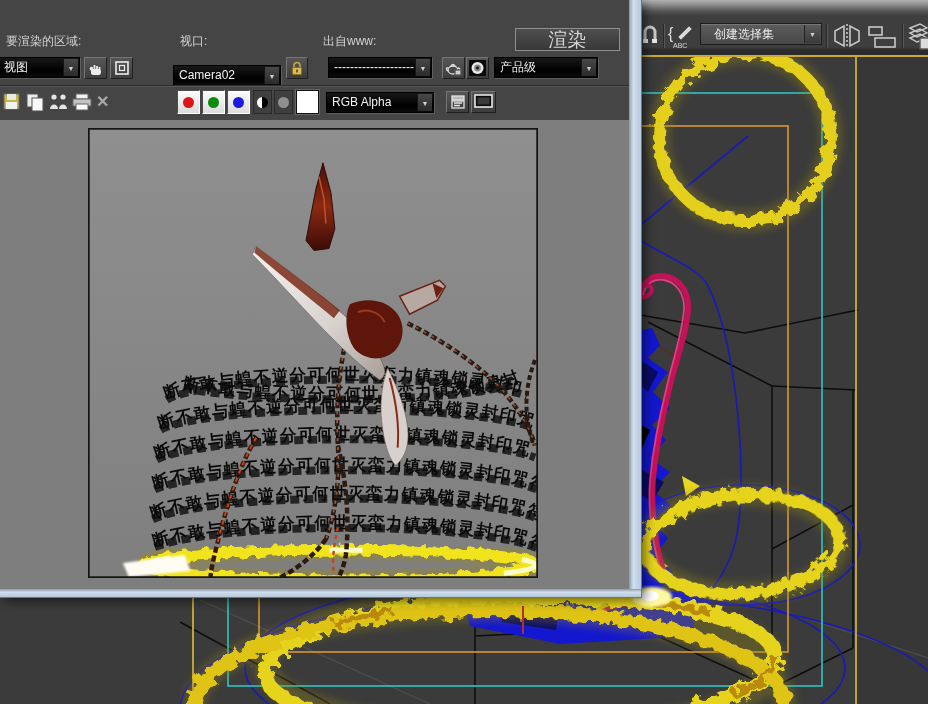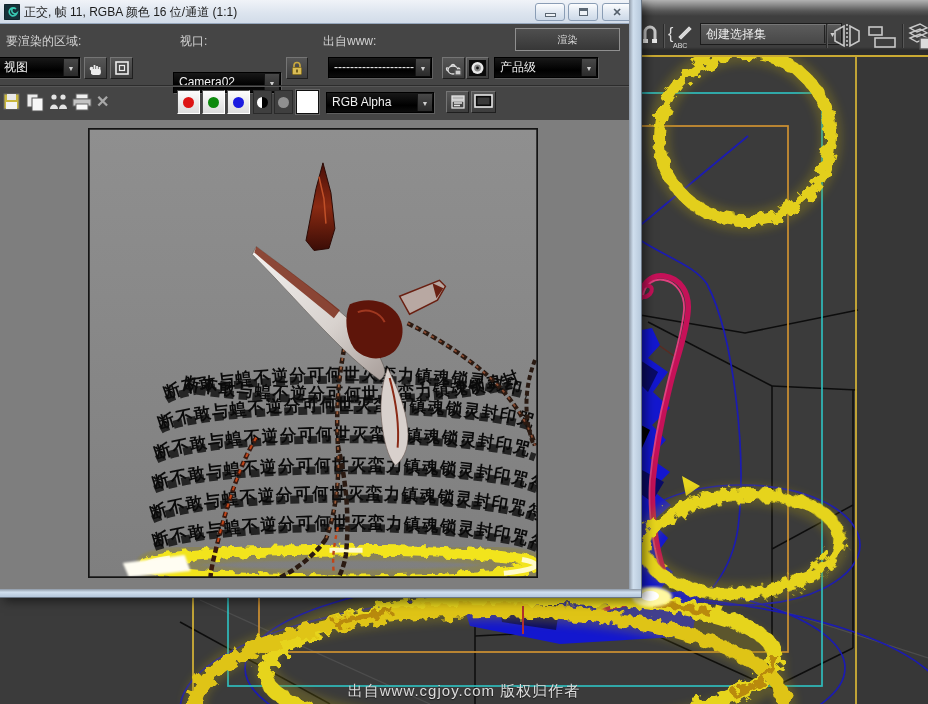--- a/index.html
+++ b/index.html
@@ -5,22 +5,22 @@
   html,body{margin:0;padding:0;background:#222;}
   *{box-sizing:border-box;font-family:"Liberation Sans",sans-serif;}
   #stage{position:relative;width:928px;height:704px;overflow:hidden;background:#3b3b3b;}
   .abs{position:absolute;}
 
   
   #app-toolbar{left:636px;top:0;width:292px;height:57px;z-index:1;
     background:linear-gradient(#b2b2b2 0px,#8a8a8a 5px,#565656 11px,#3e3e3e 16px,#3e3e3e 47px,#2c2c2c 50px,#2c2c2c 55px);
     border-bottom:2px solid #c9a932;}
   .tsep{width:2px;height:24px;background:#2a2a2a;border-right:1px solid #585858;}
-  .maxcombo{left:64px;top:23px;width:142px;height:22px;background:linear-gradient(#5d5d5d,#474747);
-    border:1px solid #1c1c1c;box-shadow:inset 0 1px 0 #777;color:#ededed;font-size:12px;line-height:20px;padding-left:5px;}
+  .maxcombo{left:64px;top:23px;width:122px;height:22px;background:linear-gradient(#5d5d5d,#474747);
+    border:1px solid #1c1c1c;box-shadow:inset 0 1px 0 #777;color:#ededed;font-size:12px;line-height:20px;padding-left:13px;}
   .maxcombo .arr{position:absolute;right:1px;top:1px;bottom:1px;width:16px;background:linear-gradient(#5a5a5a,#3a3a3a);
     border-left:1px solid #222;display:flex;align-items:center;justify-content:center;}
   .arrglyph::after{content:"▼";font-size:7px;color:#d0d0d0;}
 
   
   #rwin{left:0;top:0;width:641px;height:597px;z-index:2;background:#454545;
     box-shadow:0 0 0 1px #6a7684,4px 4px 10px rgba(0,0,0,.55);}
   #titlebar{left:0;top:0;width:641px;height:24px;
     background:linear-gradient(#f0f3f8,#dde5ef 55%,#d2dce9);border-bottom:1px solid #96a7bd;}
   #title-text{left:24px;top:4px;font-size:12px;color:#1c1c1c;white-space:nowrap;}
@@ -33,21 +33,21 @@
 
   #wtoolbar{left:0;top:24px;width:572px;height:96px;background:#454545;}
   .wlabel{font-size:12px;color:#d2d2d2;white-space:nowrap;}
   .dcombo{height:21px;background:linear-gradient(#181818,#000 65%,#0b0b0b);border:1px solid #000;
     box-shadow:1px 1px 0 rgba(255,255,255,.14);color:#f2f2f2;font-size:12px;line-height:19px;padding-left:5px;white-space:nowrap;overflow:hidden;}
   .dcombo .arr{position:absolute;right:1px;top:1px;bottom:1px;width:15px;background:linear-gradient(#484848,#2b2b2b);
     border-left:1px solid #151515;display:flex;align-items:center;justify-content:center;}
   .tbtn{background:linear-gradient(#565656,#3d3d3d);border:1px solid;border-color:#757575 #1f1f1f #1f1f1f #757575;
     display:flex;align-items:center;justify-content:center;}
   #render-btn{left:515px;top:4px;width:105px;height:23px;background:linear-gradient(#4f4f4f,#373737);
-    border:1px solid #8f8f8f;color:#d8d8d8;font-size:10px;text-align:center;line-height:21px;}
+    border:1px solid #8f8f8f;color:#d8d8d8;font-size:19px;text-align:center;line-height:21px;}
   #row-sep{left:0;top:61px;width:630px;height:2px;background:#2c2c2c;border-bottom:1px solid #565656;}
   .chan{width:23px;height:24px;background:linear-gradient(#fdfdfd,#dcdcdc);border:1px solid;border-color:#4e4e4e #fff #fff #4e4e4e;
     display:flex;align-items:center;justify-content:center;}
   .dot{width:11px;height:11px;border-radius:50%;}
   .dchan{width:19px;height:24px;background:#3f3f3f;border:1px solid #2a2a2a;display:flex;align-items:center;justify-content:center;}
   .xglyph{color:#a8a8a8;font-size:16px;font-weight:bold;}
   .xglyph::after{content:"✕";}
 
   #wcanvas{left:0;top:120px;width:630px;height:469px;background:#7e7e7e;}
   #rimage{left:88px;top:8px;width:450px;height:450px;border:1px solid #141414;background:#8a8a8a;}
@@ -147,21 +147,20 @@
         <ellipse cx="490" cy="705" rx="295" ry="95" stroke="#dfc418" stroke-width="14"></ellipse>
         <ellipse cx="520" cy="665" rx="255" ry="68" stroke="#b98a10" stroke-width="7" stroke-dasharray="60 260" transform="rotate(-2 520 665)"></ellipse>
       </g>
       <ellipse cx="652" cy="597" rx="20" ry="10" fill="#fff8a0" filter="url(#gl2)" stroke="none"></ellipse>
       <ellipse cx="650" cy="596" rx="9" ry="5" fill="#ffffff" stroke="none"></ellipse>
     </g>
 
     <path d="M523,606 L523,634" stroke="#b03030" stroke-width="2"></path>
   </svg>
 
-  <div class="abs" id="watermark">出自www.cgjoy.com 版权归作者</div>
 
   <div class="abs" id="app-toolbar">
     <svg class="abs" style="left:4px;top:23px" width="20" height="24">
       <path d="M5,17 V9 a5,5 0 0 1 10,0 V17" stroke="#c8c8c8" stroke-width="3" fill="none"></path>
       <rect x="3" y="16" width="5" height="4" fill="#e8e8e8"></rect>
         <rect x="12" y="16" width="5" height="4" fill="#e8e8e8"></rect>
     </svg>
     <div class="abs tsep" style="left:27px;top:24px"></div>
     <svg class="abs" style="left:32px;top:21px" width="28" height="30">
       <text x="0" y="18" font-size="16" fill="#dddddd">{</text>
@@ -188,36 +187,20 @@
     <svg class="abs" style="left:271px;top:21px" width="24" height="30" fill="none" stroke="#c8c8c8" stroke-width="1.4">
       <polygon points="3,7 13,3 20,7 10,11"></polygon>
         <polygon points="3,12 13,8 20,12 10,16"></polygon>
         <polygon points="3,17 13,13 20,17 10,21"></polygon>
       <rect x="13" y="17" width="9" height="11" fill="#dcdcdc" stroke="#555"></rect>
     </svg>
   </div>
 
   <div class="abs" id="rwin">
 
-    <div class="abs" id="titlebar">
-      <svg class="abs" style="left:4px;top:4px" width="16" height="16">
-        <rect x="0" y="0" width="16" height="16" rx="2" fill="#17313a" stroke="#0a1a20"></rect>
-        <path d="M12,5 a4,4 0 1 0 1,4 a3,3 0 1 1 -4,-5" fill="none" stroke="#38c8b2" stroke-width="1.6"></path>
-      </svg>
-      <span class="abs" id="title-text">正交, 帧 11, RGBA 颜色 16 位/通道 (1:1)</span>
-      <div class="abs winbtn" style="right:76px">
-          <span class="g-min"></span>
-        </div>
-      <div class="abs winbtn" style="right:43px">
-          <span class="g-res"></span>
-        </div>
-      <div class="abs winbtn" style="right:9px">
-          <span class="g-cls"></span>
-        </div>
-    </div>
 
     <div class="abs" id="wtoolbar">
 
       <span class="abs wlabel" style="left:6px;top:9px">要渲染的区域:</span>
       <span class="abs wlabel" style="left:180px;top:9px">视口:</span>
       <span class="abs wlabel" style="left:323px;top:9px">出自www:</span>
       <div class="abs" id="render-btn">渲染</div>
 
       <div class="abs dcombo" style="left:-2px;top:33px;width:82px">
         <span>视图</span>
@@ -230,21 +213,21 @@
           <path d="M4,14 V7 M6.5,14 V5 M9,14 V6 M11.5,13 V7 M3,10 C2,8 3,7 4,8" stroke="#ececec" stroke-width="1.8" fill="none"></path>
           <rect x="3.2" y="9" width="9.6" height="6" rx="2" fill="#ececec"></rect>
         </svg>
       </div>
       <div class="abs tbtn" style="left:110px;top:33px;width:23px;height:22px">
         <svg width="16" height="16" fill="none" stroke="#ececec">
           <rect x="2" y="2" width="12" height="12" stroke-width="1.6"></rect>
             <rect x="5.5" y="5.5" width="5" height="5" stroke-width="1.2"></rect>
         </svg>
       </div>
-      <div class="abs dcombo" style="left:173px;top:48px;width:108px">
+      <div class="abs dcombo" style="left:173px;top:41px;width:108px">
         <span>Camera02</span>
         <span class="arr">
             <span class="arrglyph"></span>
           </span>
       </div>
       <div class="abs tbtn" style="left:286px;top:33px;width:22px;height:22px">
         <svg width="16" height="16">
           <path d="M5,8 V5.5 a3,3 0 0 1 6,0 V8" fill="none" stroke="#caa93e" stroke-width="1.6"></path>
           <rect x="3.5" y="7.5" width="9" height="7" rx="1" fill="#d9bc55" stroke="#8a7322"></rect>
           <rect x="7.2" y="9.5" width="1.6" height="3" fill="#5a4a12"></rect>

